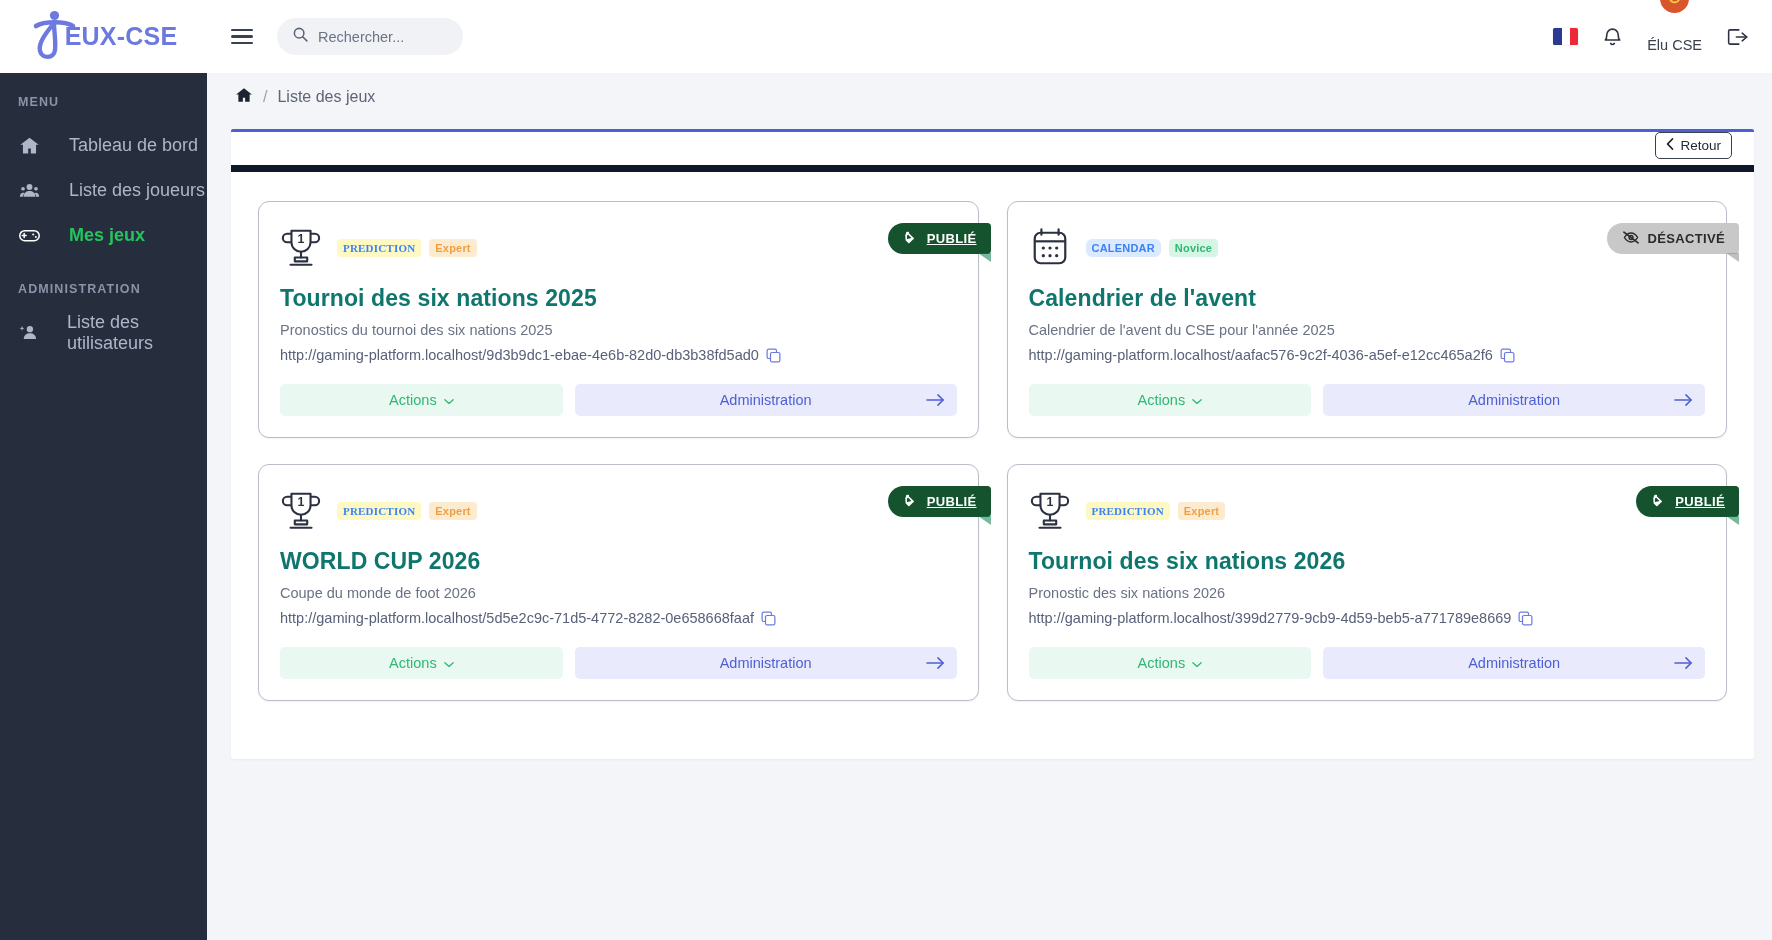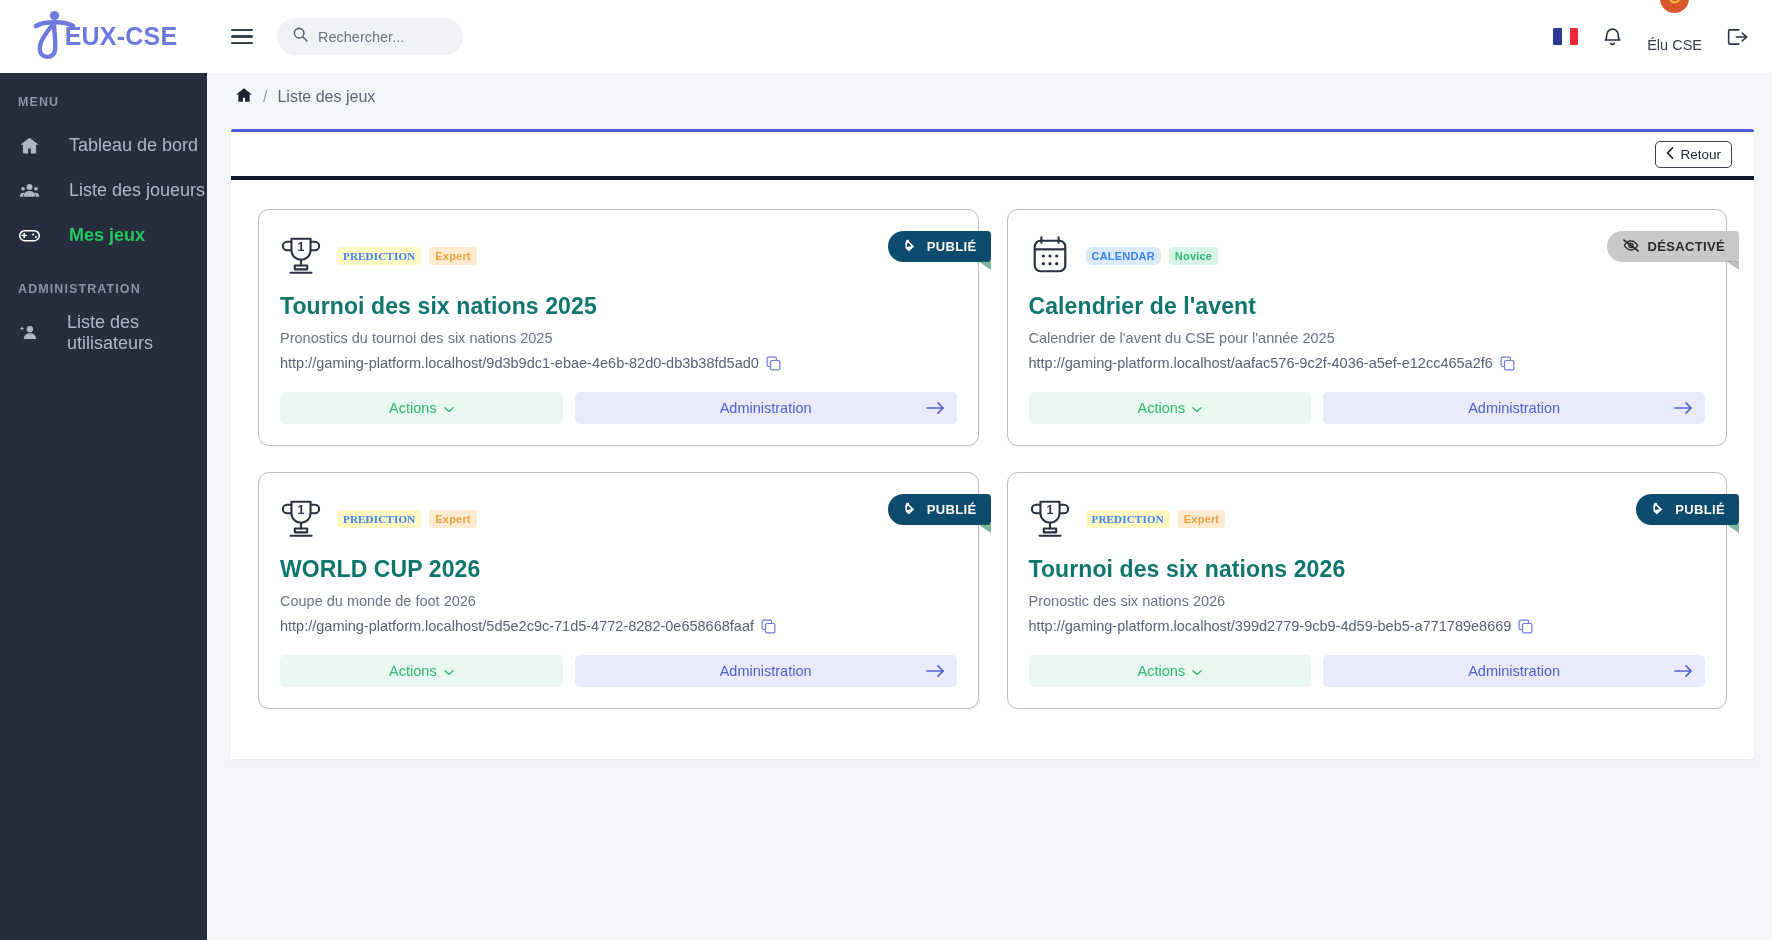--- a/index.html
+++ b/index.html
@@ -88,22 +88,22 @@
   .crumb-link { cursor: pointer; color: #5d6477; }
 
   
   .content-panel {
     margin: 8px 18px 0 24px; background: #ffffff;
     border-top: 3px solid #4e5fd4; border-radius: 2px;
     min-height: 630px; position: relative;
     box-shadow: 0 1px 2px rgba(20,25,40,.05);
   }
   .panel-toolbar {
-    height: 48px; display: flex; align-items: center; justify-content: flex-end;
-    padding: 0 22px; border-bottom: 4px solid #0f172a;
+    height: 40px; display: flex; align-items: flex-start; justify-content: flex-end;
+    padding: 0 22px; border-bottom: 7px solid #0f172a;
   }
   .btn-retour {
     display: inline-flex; align-items: center; gap: 6px;
     border: 1px solid #39414f; background: #fff; color: #222a38;
     border-radius: 5px; height: 27px; padding: 0 10px; font-size: 13.5px; cursor: pointer;
     font-family: "Liberation Sans", sans-serif;
   }
 
   .cards-grid {
     display: grid; grid-template-columns: 1fr 1fr; gap: 26px 28px;
@@ -155,21 +155,21 @@
     position: absolute; top: 21px; right: -13px; height: 31px;
     display: flex; align-items: center; gap: 8px; padding: 0 14px 0 16px;
     font-size: 13px; font-weight: 700; letter-spacing: .35px;
     border-radius: 17px 4px 4px 17px;
   }
   .ribbon::after {
     content: ""; position: absolute; right: 0px; bottom: -8px;
     border-left: 13px solid transparent; border-top: 9px solid #0b7a48;
     opacity: .55;
   }
-  .ribbon.published { background: #0c4a6e; color: #ffffff; }
+  .ribbon.published { background: #14532d; color: #ffffff; text-decoration: underline; }
   .ribbon.disabled { background: #c8c8c8; color: #2b2b2b; }
   .ribbon.disabled::after { border-top-color: #8a8a8a; }
 </style>
 </head>
 <body>
 
 <div class="app">
 
   <aside class="sidebar">
     <div class="sidebar-logo">

